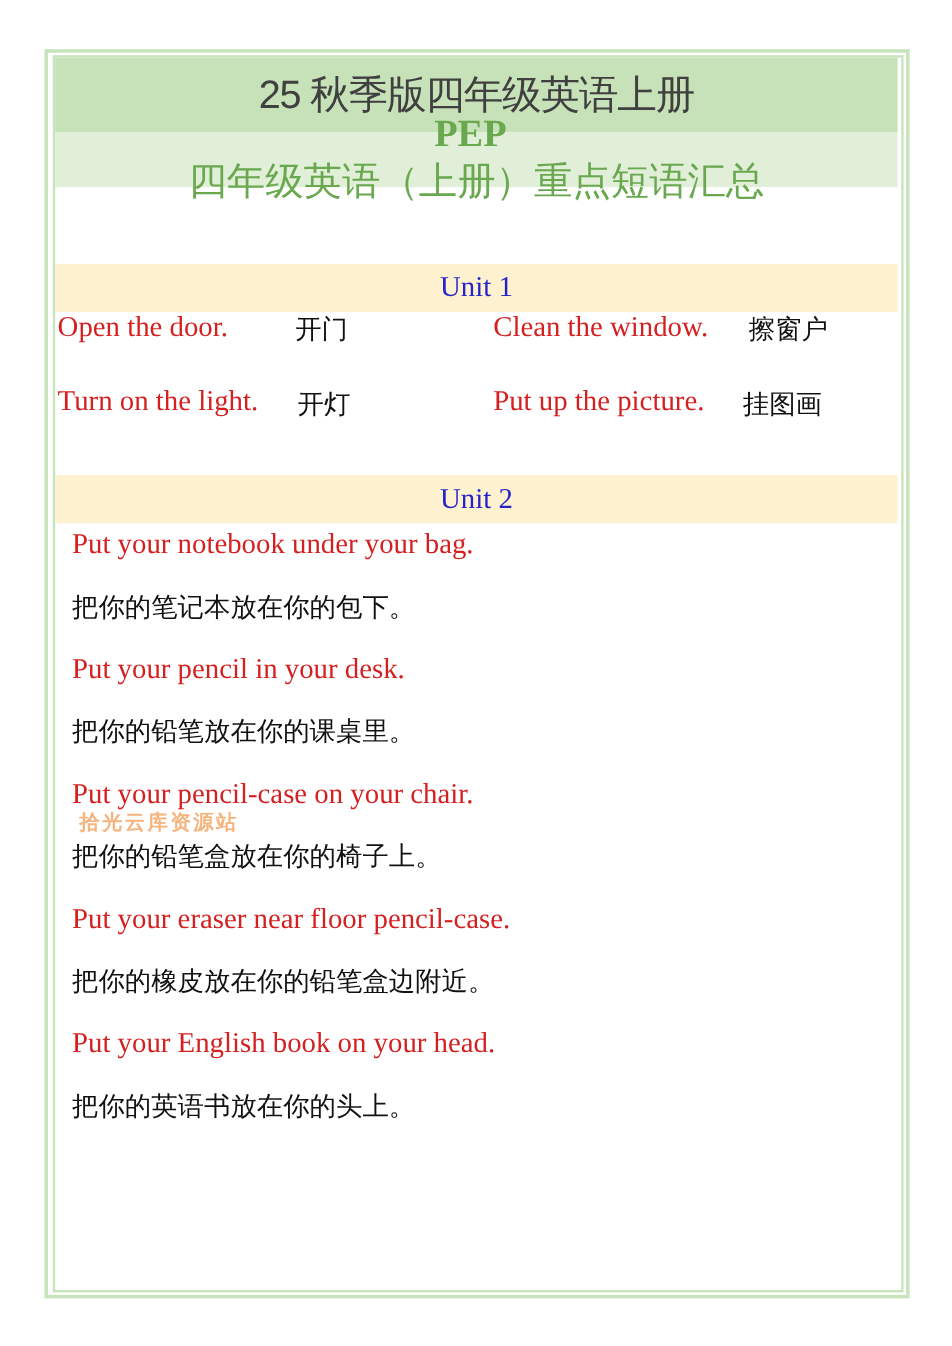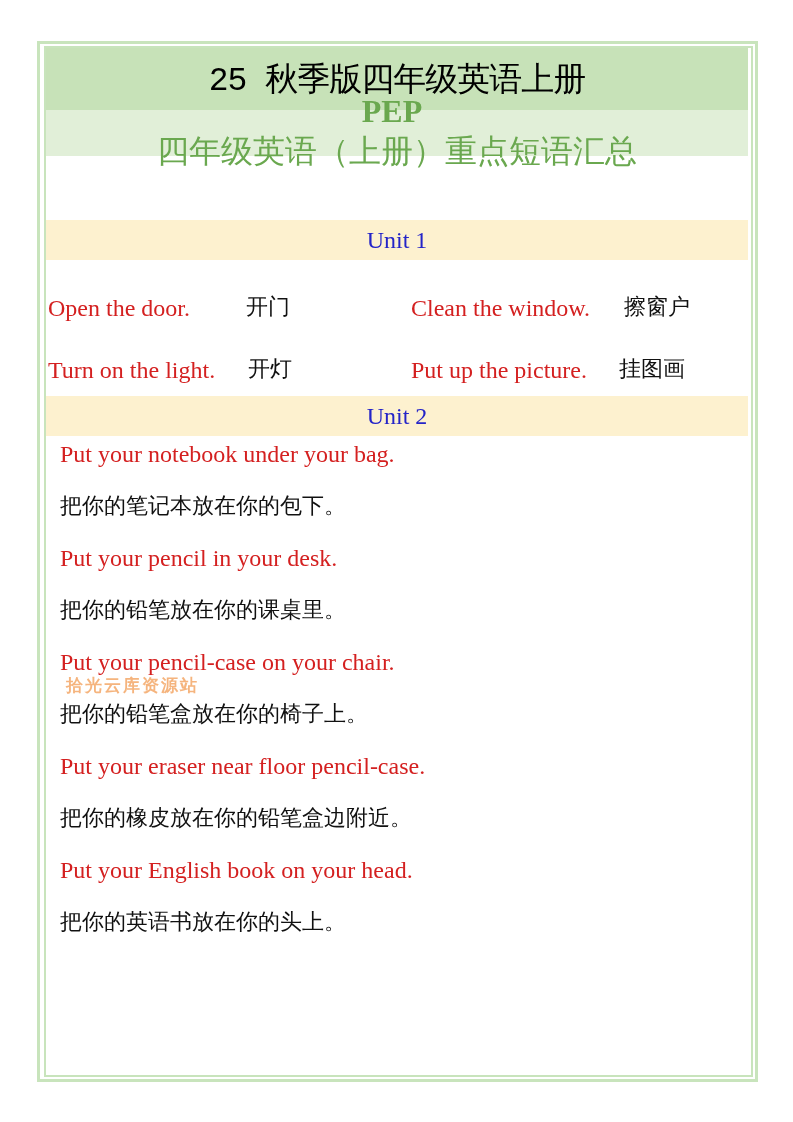--- a/index.html
+++ b/index.html
@@ -8,34 +8,34 @@
     position: absolute; left: 37px; top: 41px; width: 721px; height: 1041px;
     border: 3px solid #c8e4bc; box-sizing: border-box;
   }
   .frame-inner {
     position: absolute; left: 44px; top: 46px; width: 709px; height: 1031px;
     border: 2px solid #c8e4bc; box-sizing: border-box;
   }
   .content { position: absolute; left: 46px; top: 48px; width: 702px; }
   .title-bar {
     height: 62px; background: #c7e2b8; display: flex; align-items: center; justify-content: center;
-    font-family: Liberation Mono, monospace; font-size: 33px; color: #000000; letter-spacing: -1px;
+    font-family: Liberation Sans, sans-serif; font-size: 33px; color: #404040; letter-spacing: -1px;
   }
   .subtitle-bar {
     height: 46px; background: #e1efd8; display: flex; align-items: center; justify-content: center;
     font-family: "DejaVu Sans", sans-serif; font-size: 32px; color: #6aa84f; flex-direction: column;
   }
   .subtitle-bar .pep { font-family: "Liberation Serif", serif; font-weight: bold; margin-right: 10px; }
   .spacer { height: 64px; }
   .unit-bar {
     height: 40px; background: #fdf1cf; display: flex; align-items: center; justify-content: center;
     font-family: "Liberation Serif", serif; font-size: 24px; color: #2424c8;
   }
   .grid-row { position: relative; height: 62px; }
-  .cell { position: absolute; top: 0; height: 62px; display: flex; align-items: flex-end; }
+  .cell { position: absolute; top: 0; height: 62px; display: flex; align-items: flex-start; }
   .en { font-family: "Liberation Serif", serif; font-size: 24px; color: #d42020; white-space: nowrap; }
   .zh { font-family: "DejaVu Sans", sans-serif; font-size: 22px; color: #111; white-space: nowrap; }
   .line { height: 52px; display: flex; align-items: center; padding-left: 14px; position: relative; }
   .watermark {
     position: absolute; left: 66px; top: 674px; font-family: Liberation Mono, monospace;
     font-size: 17px; font-weight: bold; color: #f4a868; opacity: 0.85; letter-spacing: 2px;
   }
 </style>
 </head>
 <body>

